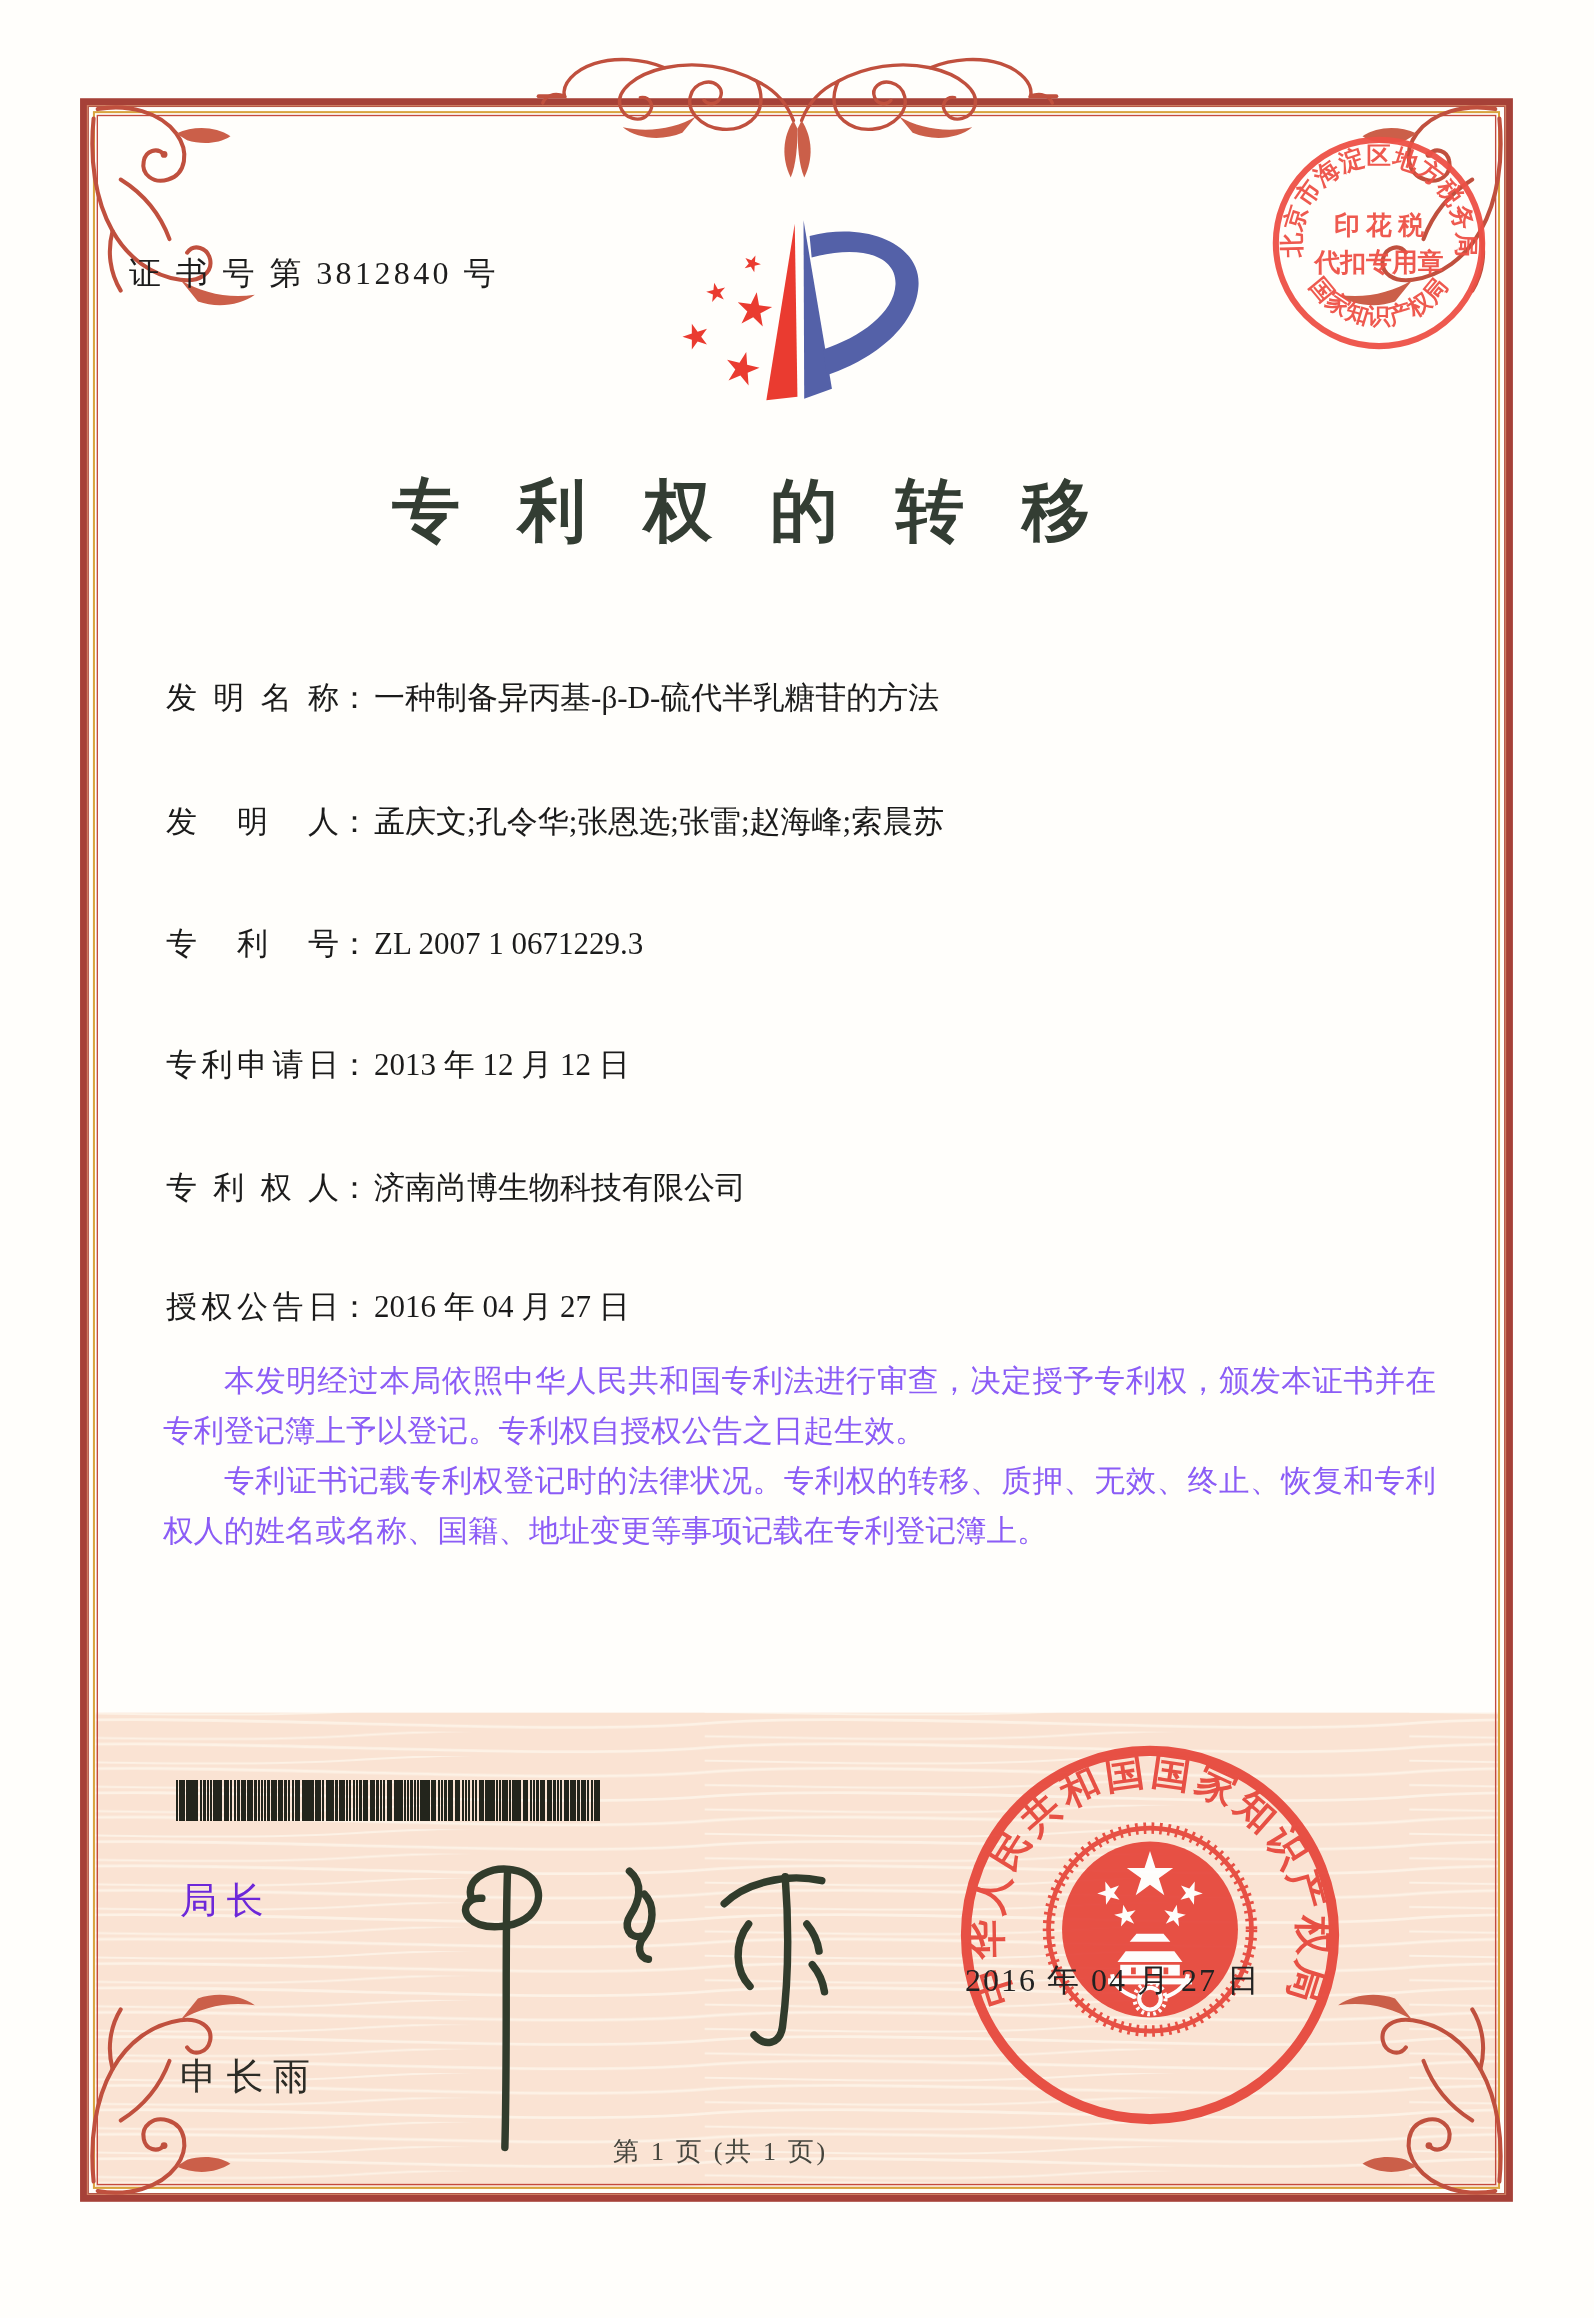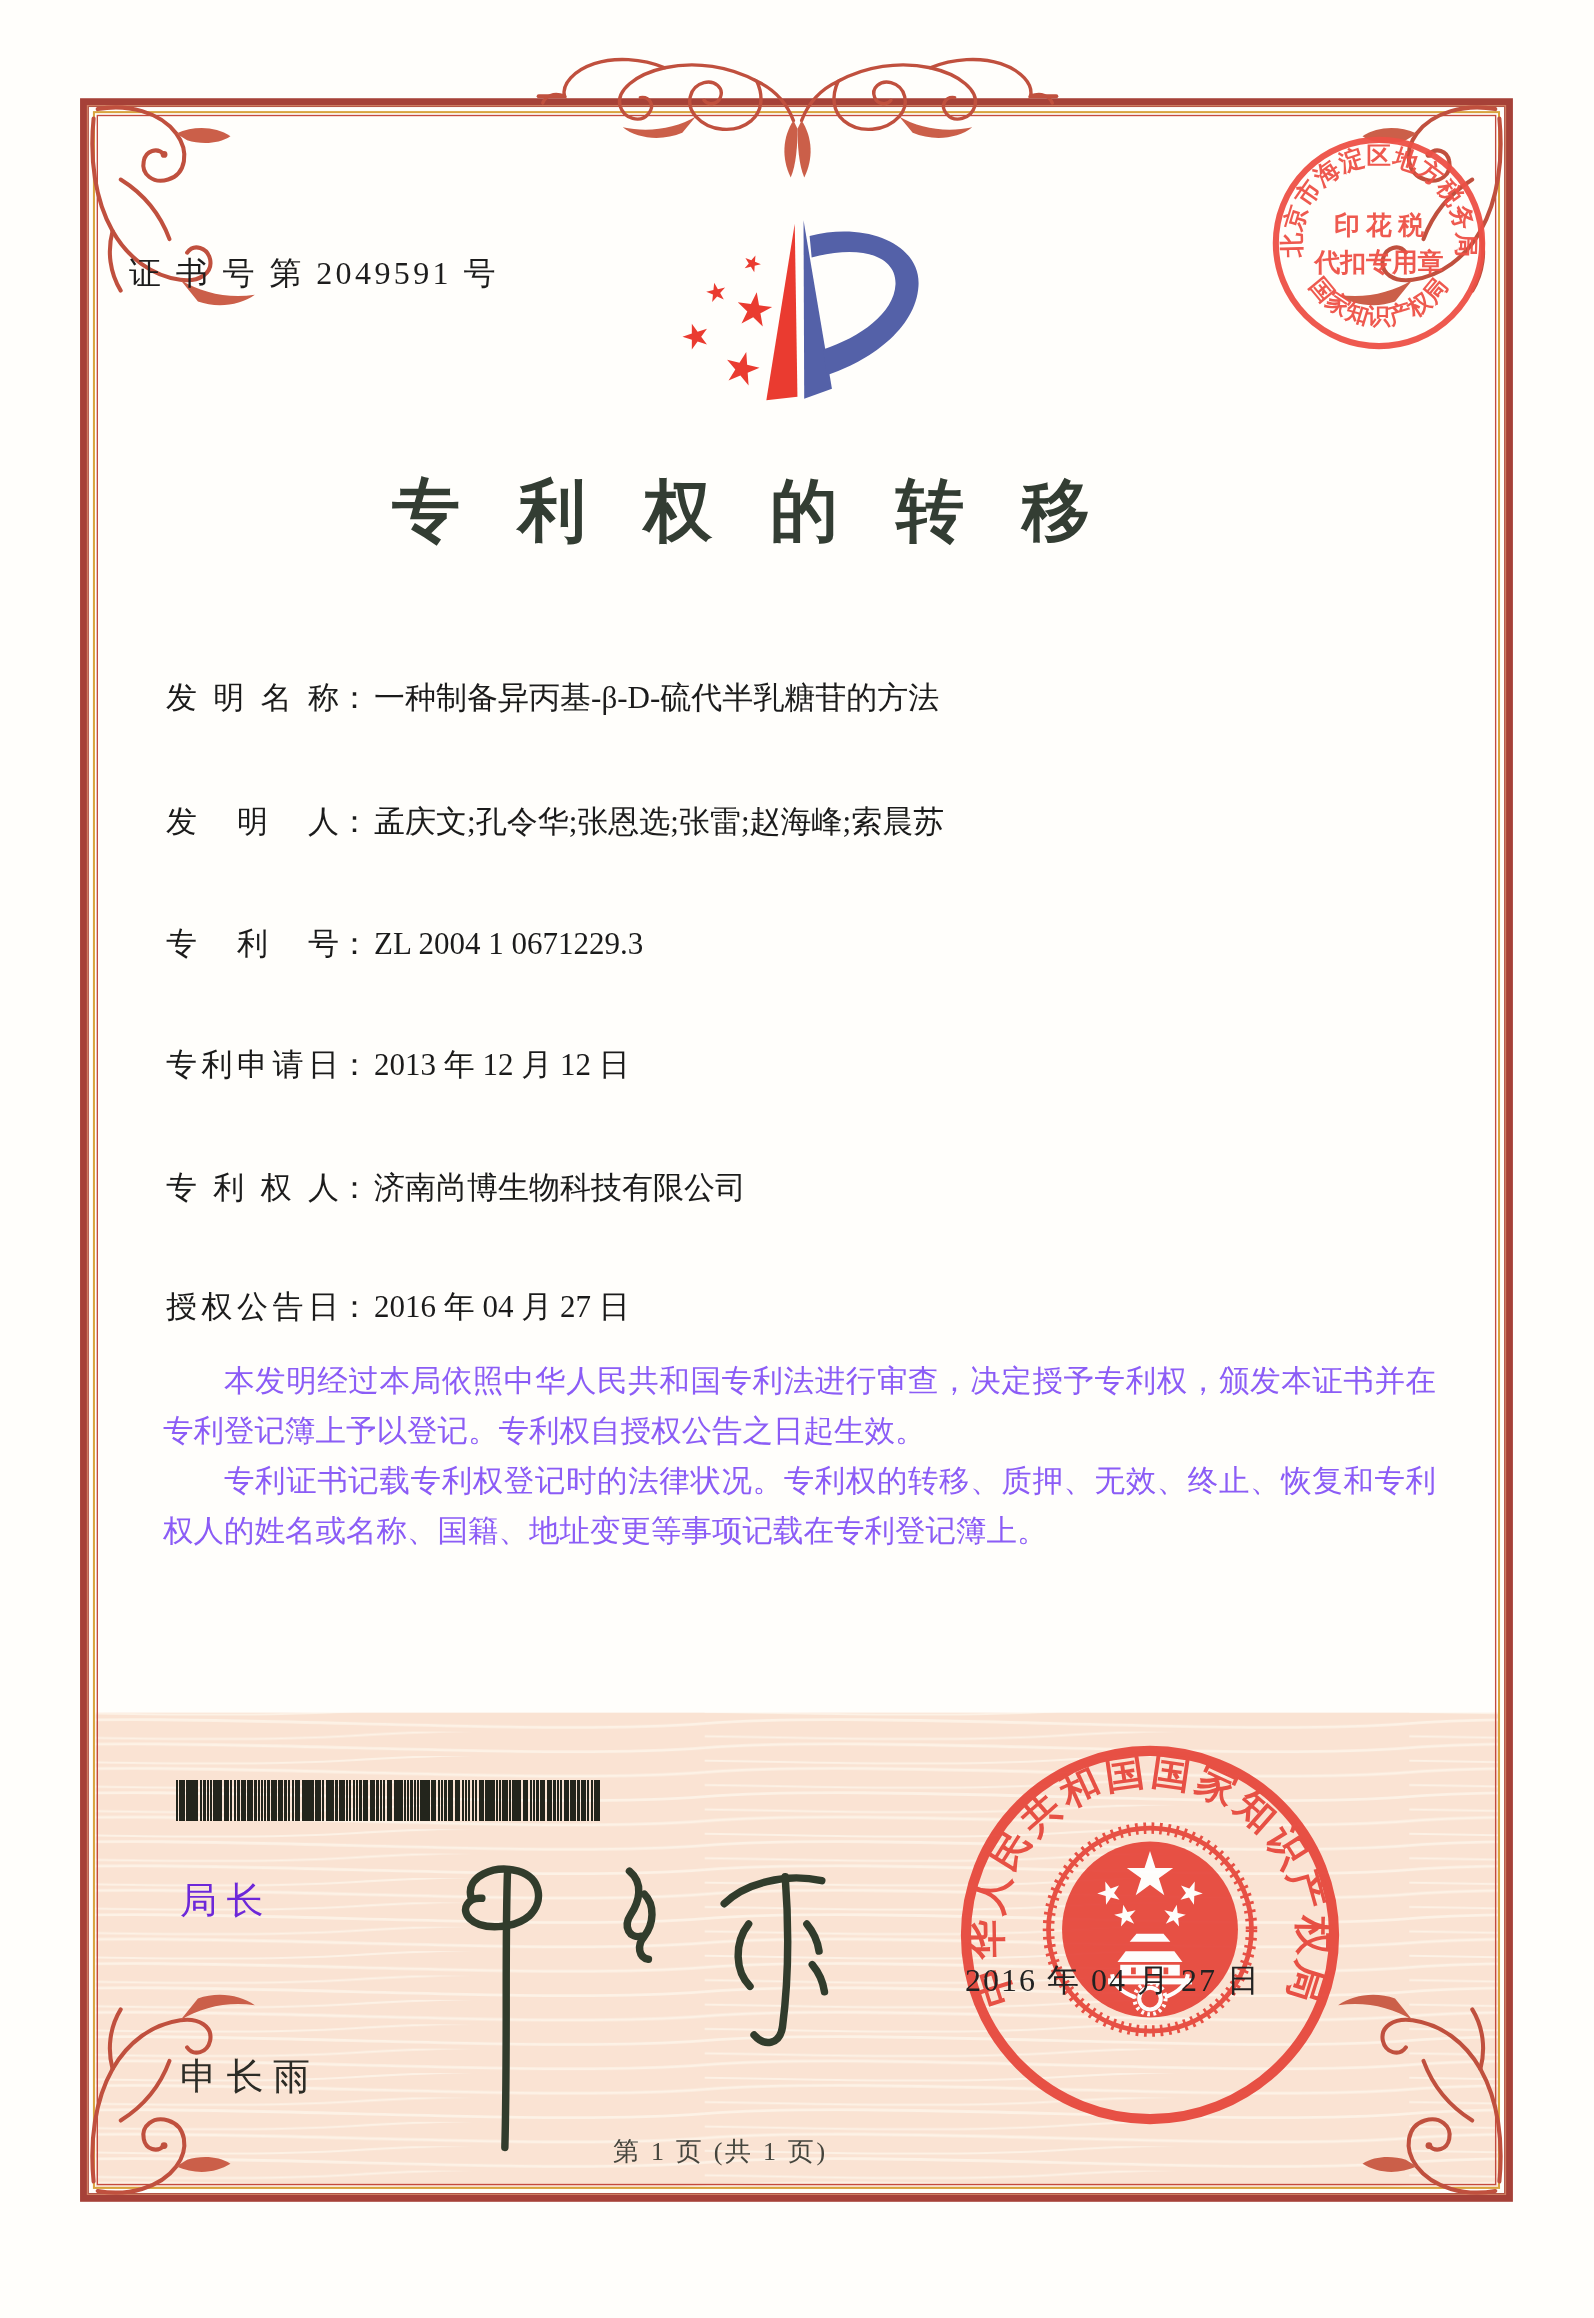--- a/index.html
+++ b/index.html
@@ -105,21 +105,21 @@
 
     <use href="#flourishTL" transform="translate(118,145)"></use>
     <use href="#flourishTL" transform="translate(2233,145) scale(-1,1)"></use>
     <use href="#flourishTL" transform="translate(118,3250) scale(1,-1)"></use>
     <use href="#flourishTL" transform="translate(2233,3250) scale(-1,-1)"></use>
 
     <use href="#dragonHalf" transform="translate(1177,150)"></use>
     <use href="#dragonHalf" transform="translate(1177,150) scale(-1,1)"></use>
   </svg>
 
-  <div class="certno">证 书 号 第 2049591 号</div>
+  <div class="certno">证 书 号 第 3812840 号</div>
 
   <svg class="logo-svg" width="284" height="224" viewBox="0 0 420 330">
     <defs>
       <polygon id="starA" points="0,-10 2.25,-3.09 9.51,-3.09 3.63,1.18 5.88,8.09 0,3.82 -5.88,8.09 -3.63,1.18 -9.51,-3.09 -2.25,-3.09"></polygon>
     </defs>
     <g fill="#ea3b30">
       <use href="#starA" transform="translate(120,89)  scale(1.3) rotate(22)"></use>
       <use href="#starA" transform="translate(67,132)  scale(1.5) rotate(-12)"></use>
       <use href="#starA" transform="translate(123,158) scale(2.7) rotate(8)"></use>
       <use href="#starA" transform="translate(37,197)  scale(2.0) rotate(-18)"></use>
@@ -150,21 +150,21 @@
     <text x="165" y="206" text-anchor="middle" font-size="38" fill="#ee5146" font-weight="bold">代扣专用章</text>
   </svg>
 
   <div class="frow" style="top:677px">
     <span class="flabel">发明名称</span><span class="fcolon">：</span><span class="fvalue">一种制备异丙基-β-D-硫代半乳糖苷的方法</span>
   </div>
   <div class="frow" style="top:801px">
     <span class="flabel">发明人</span><span class="fcolon">：</span><span class="fvalue">孟庆文;孔令华;张恩选;张雷;赵海峰;索晨苏</span>
   </div>
   <div class="frow" style="top:923px">
-    <span class="flabel">专利号</span><span class="fcolon">：</span><span class="fvalue">ZL 2004 1 0671229.3</span>
+    <span class="flabel">专利号</span><span class="fcolon">：</span><span class="fvalue">ZL 2007 1 0671229.3</span>
   </div>
   <div class="frow" style="top:1044px">
     <span class="flabel">专利申请日</span><span class="fcolon">：</span><span class="fvalue">2013 年 12 月 12 日</span>
   </div>
   <div class="frow" style="top:1167px">
     <span class="flabel">专利权人</span><span class="fcolon">：</span><span class="fvalue">济南尚博生物科技有限公司</span>
   </div>
   <div class="frow" style="top:1286px">
     <span class="flabel">授权公告日</span><span class="fcolon">：</span><span class="fvalue">2016 年 04 月 27 日</span>
   </div>

